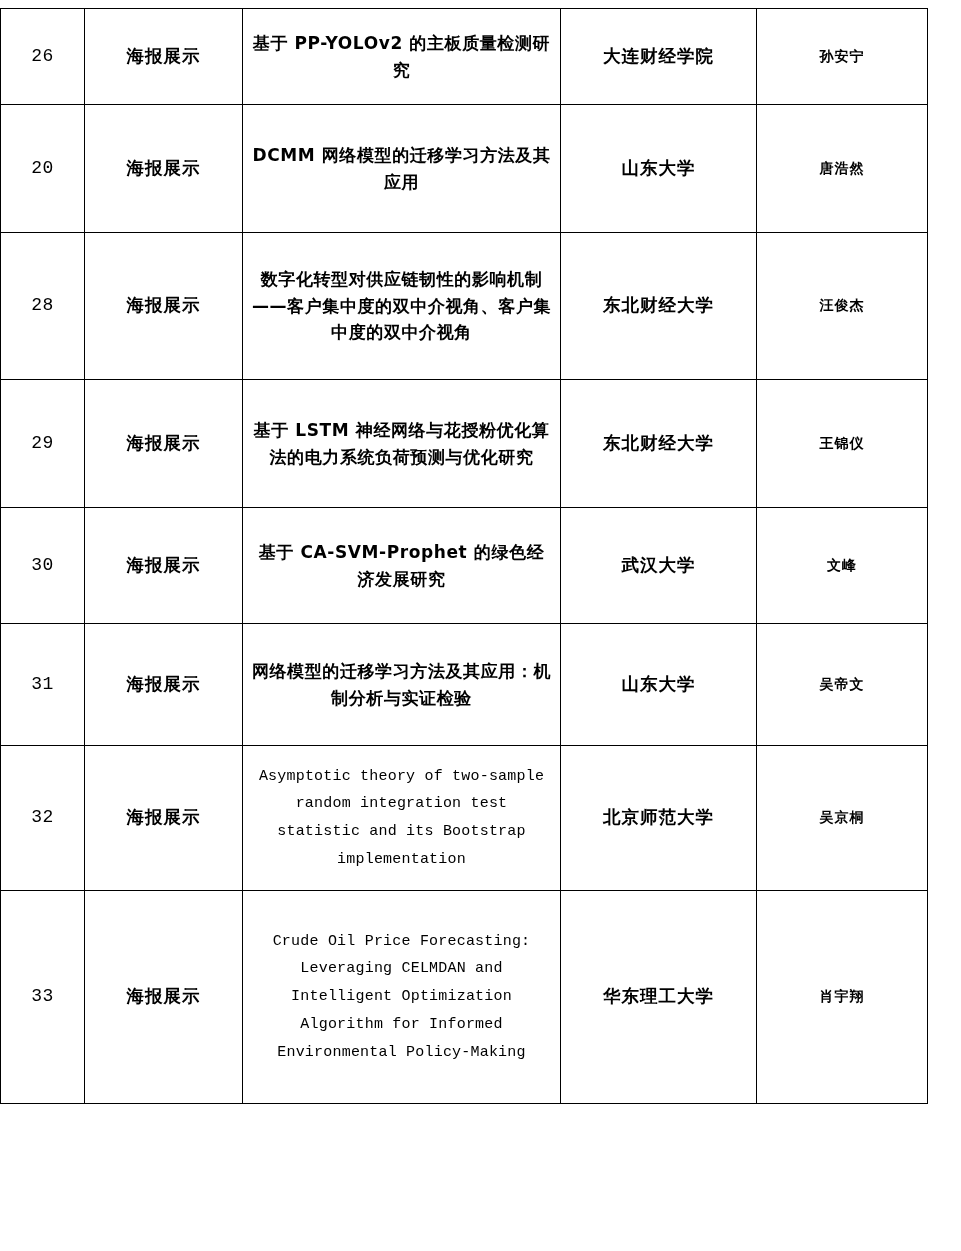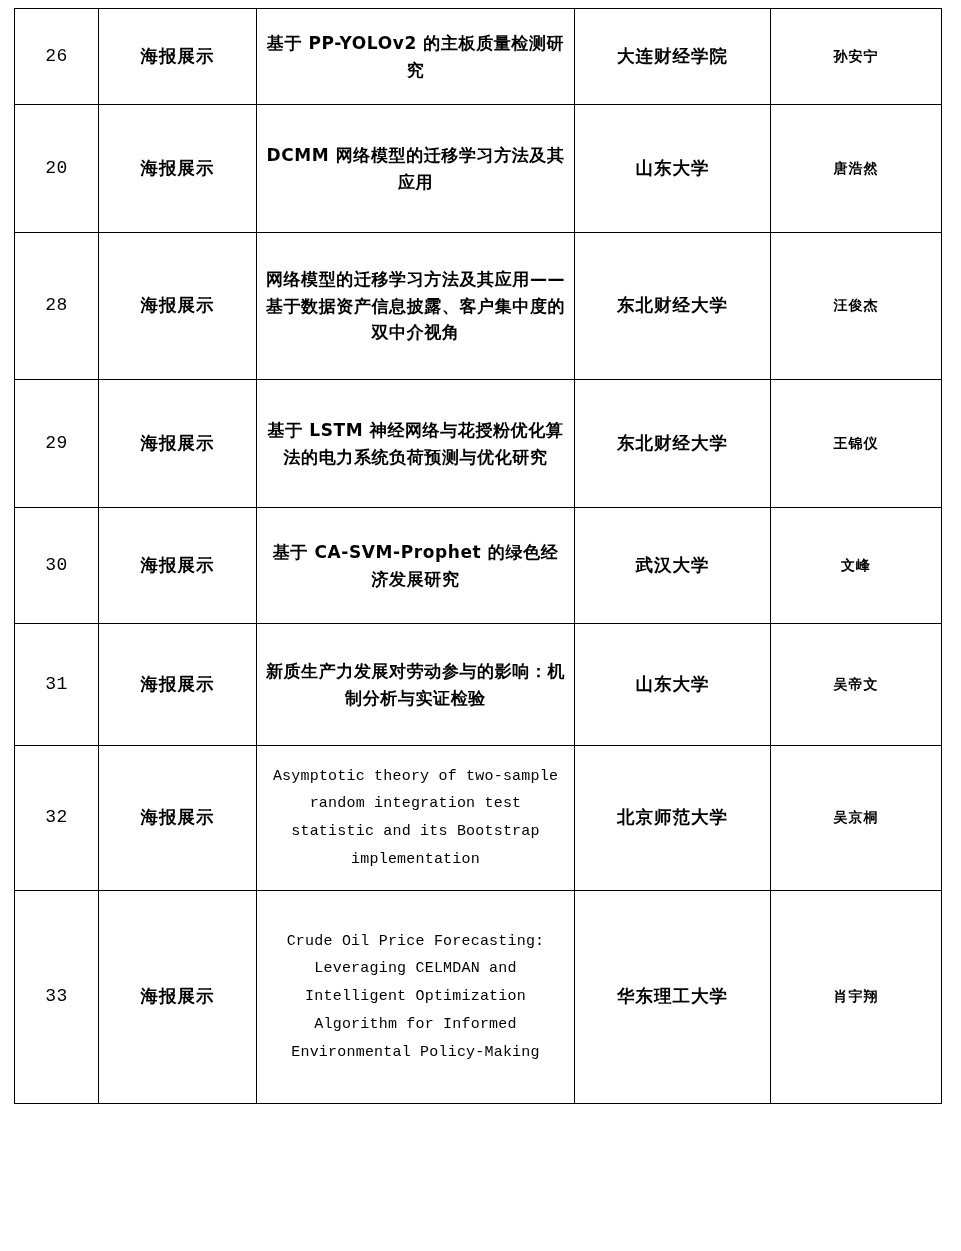--- a/index.html
+++ b/index.html
@@ -16,21 +16,20 @@
   }
   .page {
     width: 961px;
     height: 1251px;
     position: relative;
     box-sizing: border-box;
   }
   table.doc-table {
     border-collapse: collapse;
     width: 927px;
-    margin-left: 14px;
     margin-top: 8px;
     table-layout: fixed;
   }
   table.doc-table td {
     border: 1px solid #000000;
     padding: 6px 8px;
     vertical-align: middle;
     text-align: center;
     line-height: 1.55;
   }
@@ -103,42 +102,42 @@
       <tr style="height:128px">
         <td class="cell-index">20</td>
         <td class="cell-type">海报展示</td>
         <td class="cell-title">DCMM 网络模型的迁移学习方法及其应用</td>
         <td class="cell-org">山东大学</td>
         <td class="cell-author">唐浩然</td>
       </tr>
       <tr style="height:147px">
         <td class="cell-index">28</td>
         <td class="cell-type">海报展示</td>
-        <td class="cell-title">网络模型的迁移学习方法及其应用——基于数据资产信息披露、客户集中度的双中介视角</td>
+        <td class="cell-title">数字化转型对供应链韧性的影响机制——客户集中度的双中介视角、客户集中度的双中介视角</td>
         <td class="cell-org">东北财经大学</td>
         <td class="cell-author">汪俊杰</td>
       </tr>
       <tr style="height:128px">
         <td class="cell-index">29</td>
         <td class="cell-type">海报展示</td>
         <td class="cell-title">基于 LSTM 神经网络与花授粉优化算法的电力系统负荷预测与优化研究</td>
         <td class="cell-org">东北财经大学</td>
         <td class="cell-author">王锦仪</td>
       </tr>
       <tr style="height:116px">
         <td class="cell-index">30</td>
         <td class="cell-type">海报展示</td>
         <td class="cell-title">基于 CA-SVM-Prophet 的绿色经济发展研究</td>
         <td class="cell-org">武汉大学</td>
         <td class="cell-author">文峰</td>
       </tr>
       <tr style="height:122px">
         <td class="cell-index">31</td>
         <td class="cell-type">海报展示</td>
-        <td class="cell-title">新质生产力发展对劳动参与的影响：机制分析与实证检验</td>
+        <td class="cell-title">网络模型的迁移学习方法及其应用：机制分析与实证检验</td>
         <td class="cell-org">山东大学</td>
         <td class="cell-author">吴帝文</td>
       </tr>
       <tr style="height:145px">
         <td class="cell-index">32</td>
         <td class="cell-type">海报展示</td>
         <td class="cell-title latin">Asymptotic theory of two-sample random integration test statistic and its Bootstrap implementation</td>
         <td class="cell-org">北京师范大学</td>
         <td class="cell-author">吴京桐</td>
       </tr>

